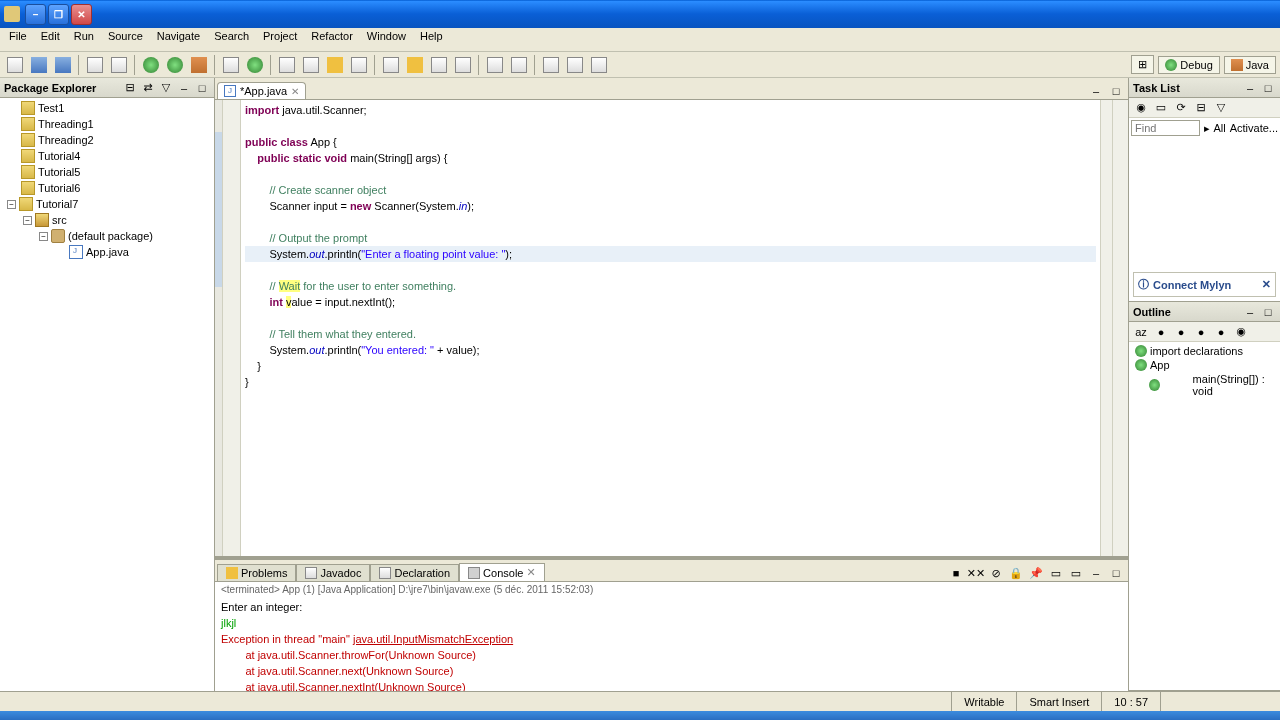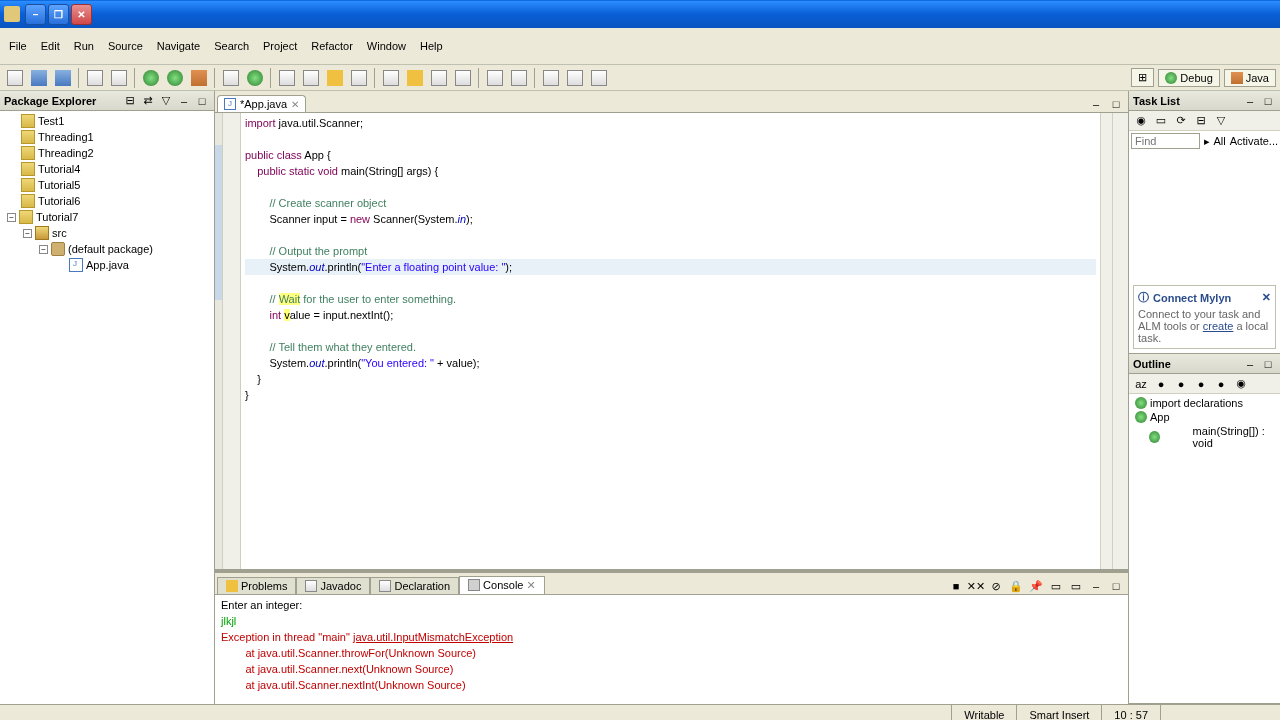--- a/index.html
+++ b/index.html
@@ -5,21 +5,21 @@
 * { margin: 0; padding: 0; box-sizing: border-box; font-family: Tahoma, sans-serif; font-size: 11px; }
 body { background: #ece9d8; overflow: hidden; width: 1280px; height: 720px; }
 
 .titlebar { background: linear-gradient(to bottom, #0058cc, #2a8cff 5%, #0a5fd6 50%, #0854c0); height: 28px; display: flex; align-items: center; padding: 0 4px; color: white; font-weight: bold; }
 .titlebar-icon { width: 16px; height: 16px; background: #e0c878; border-radius: 2px; margin-right: 5px; }
 .titlebar-text { flex: 1; font-size: 12px; }
 .titlebar-buttons { display: flex; gap: 2px; }
 .titlebar-btn { width: 21px; height: 21px; background: linear-gradient(to bottom, #5da3ff, #2870db); border: 1px solid #1a4f9e; border-radius: 3px; color: white; display: flex; align-items: center; justify-content: center; font-size: 10px; }
 .titlebar-btn.close { background: linear-gradient(to bottom, #e89090, #d04848); border-color: #a03030; }
 
-.menubar { background: #ece9d8; height: 37px; display: flex; align-items: center; padding: 8px 2px; border-bottom: 1px solid #c0c0b0; }
+.menubar { background: #ece9d8; height: 24px; display: flex; align-items: flex-start; padding: 0 2px; border-bottom: 1px solid #c0c0b0; }
 .menubar span { padding: 2px 7px; cursor: pointer; }
 
 .toolbar { background: #ece9d8; height: 26px; display: flex; align-items: center; padding: 2px 4px; gap: 2px; border-bottom: 1px solid #c0c0b0; }
 .tb-btn { width: 22px; height: 22px; display: flex; align-items: center; justify-content: center; border: 1px solid transparent; }
 .tb-sep { width: 2px; height: 20px; border-left: 1px solid #a0a090; margin: 0 2px; }
 .tb-icon { width: 16px; height: 16px; }
 .tb-right { margin-left: auto; display: flex; align-items: center; gap: 4px; }
 .persp-btn { padding: 2px 6px; border: 1px solid #a0a090; background: #f5f5e8; display: flex; align-items: center; gap: 3px; }
 
 .main-area { display: flex; height: 613px; }
@@ -46,31 +46,31 @@
 .editor-tab { background: white; border: 1px solid #a0a090; border-bottom: none; padding: 2px 6px; display: flex; align-items: center; gap: 4px; border-radius: 4px 4px 0 0; }
 .editor-tab .close-x { color: #888; font-size: 10px; }
 .editor-tabs-right { margin-left: auto; display: flex; gap: 2px; padding-right: 4px; }
 .editor-area { flex: 1; display: flex; background: white; overflow: hidden; }
 .gutter { width: 18px; background: #f0f0e8; border-right: 1px solid #d0d0c0; }
 .ruler { width: 8px; background: #e8e8e0; border-right: 1px solid #d0d0c0; }
 .ruler-diff { background: #c8d8e8; height: 155px; margin-top: 32px; }
 .code { flex: 1; font-family: Consolas, monospace; font-size: 13px; line-height: 16px; padding: 2px 4px; white-space: pre; overflow: hidden; }
 .code-line { height: 16px; }
 .code-line.current { background: #e8f0f8; }
-.kw { color: #7f0055; font-weight: normal; }
+.kw { color: #7f0055; font-weight: bold; }
 .com { color: #3f7f5f; }
 .str { color: #2a00ff; }
 .fld { color: #0000c0; font-style: italic; }
 .hl { background: #ffff80; }
 .scroll-v { width: 16px; background: #f0f0e8; border-left: 1px solid #d0d0c0; }
 .overview { width: 12px; background: #f0f0e8; border-left: 1px solid #d0d0c0; }
 
 .bottom-panel { height: 135px; border-top: 4px solid #a0a090; display: flex; flex-direction: column; background: white; }
 .bottom-tabs { background: #ece9d8; height: 22px; display: flex; align-items: flex-end; border-bottom: 1px solid #a0a090; padding-left: 2px; }
-.bottom-tab { border: 1px solid #a0a090; border-bottom: none; padding: 2px 8px; display: flex; gap: 3px; background: #e0e0d0; }
+.bottom-tab { border: 1px solid #a0a090; border-bottom: none; padding: 2px 8px; display: flex; align-items: center; gap: 3px; background: #e0e0d0; }
 .bottom-tab.active { background: white; }
 .bottom-tabs-right { margin-left: auto; display: flex; gap: 2px; padding-right: 4px; align-items: center; }
 .console-info { padding: 2px 6px; color: #666; font-size: 10px; }
 .console { flex: 1; font-family: Consolas, monospace; font-size: 13px; line-height: 16px; padding: 2px 6px; white-space: pre; overflow: hidden; }
 .con-out { color: black; }
 .con-in { color: #00a000; }
 .con-err { color: #c00000; }
 .con-link { color: #c00000; text-decoration: underline; }
 
 .right-panel { width: 152px; border-left: 1px solid #a0a090; display: flex; flex-direction: column; background: white; }
@@ -336,20 +336,21 @@
           <span class="view-hdr-btn">✕✕</span>
           <span class="view-hdr-btn">⊘</span>
           <span class="view-hdr-btn">🔒</span>
           <span class="view-hdr-btn">📌</span>
           <span class="view-hdr-btn">▭</span>
           <span class="view-hdr-btn">▭</span>
           <span class="view-hdr-btn">–</span>
           <span class="view-hdr-btn">□</span>
         </div>
       </div>
+      <div class="console-info">&lt;terminated&gt; App (1) [Java Application] D:\jre7\bin\javaw.exe (5 déc. 2011 15:52:03)</div>
       <div class="console" id="console"><div class="con-out">Enter an integer: </div><div class="con-in">jlkjl</div><div class="con-err">Exception in thread "main" <span class="con-link">java.util.InputMismatchException</span></div><div class="con-err">        at java.util.Scanner.throwFor(Unknown Source)</div><div class="con-err">        at java.util.Scanner.next(Unknown Source)</div><div class="con-err">        at java.util.Scanner.nextInt(Unknown Source)</div></div>
     </div>
   </div>
 
   <div class="right-panel">
     <div class="right-section">
       <div class="rs-header">
         <span class="view-title">Task List</span>
         <span class="view-hdr-btn">–</span>
         <span class="view-hdr-btn">□</span>
@@ -366,23 +367,20 @@
         <span>▸</span>
         <span>All</span>
         <span>Activate...</span>
       </div>
       <div style="height:130px"></div>
       <div class="mylyn-box">
         <div class="mylyn-hdr">
           <span>ⓘ</span>
           <span>Connect Mylyn</span>
           <span style="margin-left:auto">✕</span>
-        </div>
-        <div class="mylyn-txt">
-          <span>Connect to your task and ALM tools or </span><span class="mylyn-link">create</span><span> a local task.</span>
         </div>
       </div>
     </div>
     <div class="right-section" style="flex:1">
       <div class="rs-header">
         <span class="view-title">Outline</span>
         <span class="view-hdr-btn">–</span>
         <span class="view-hdr-btn">□</span>
       </div>
       <div class="rs-toolbar">

